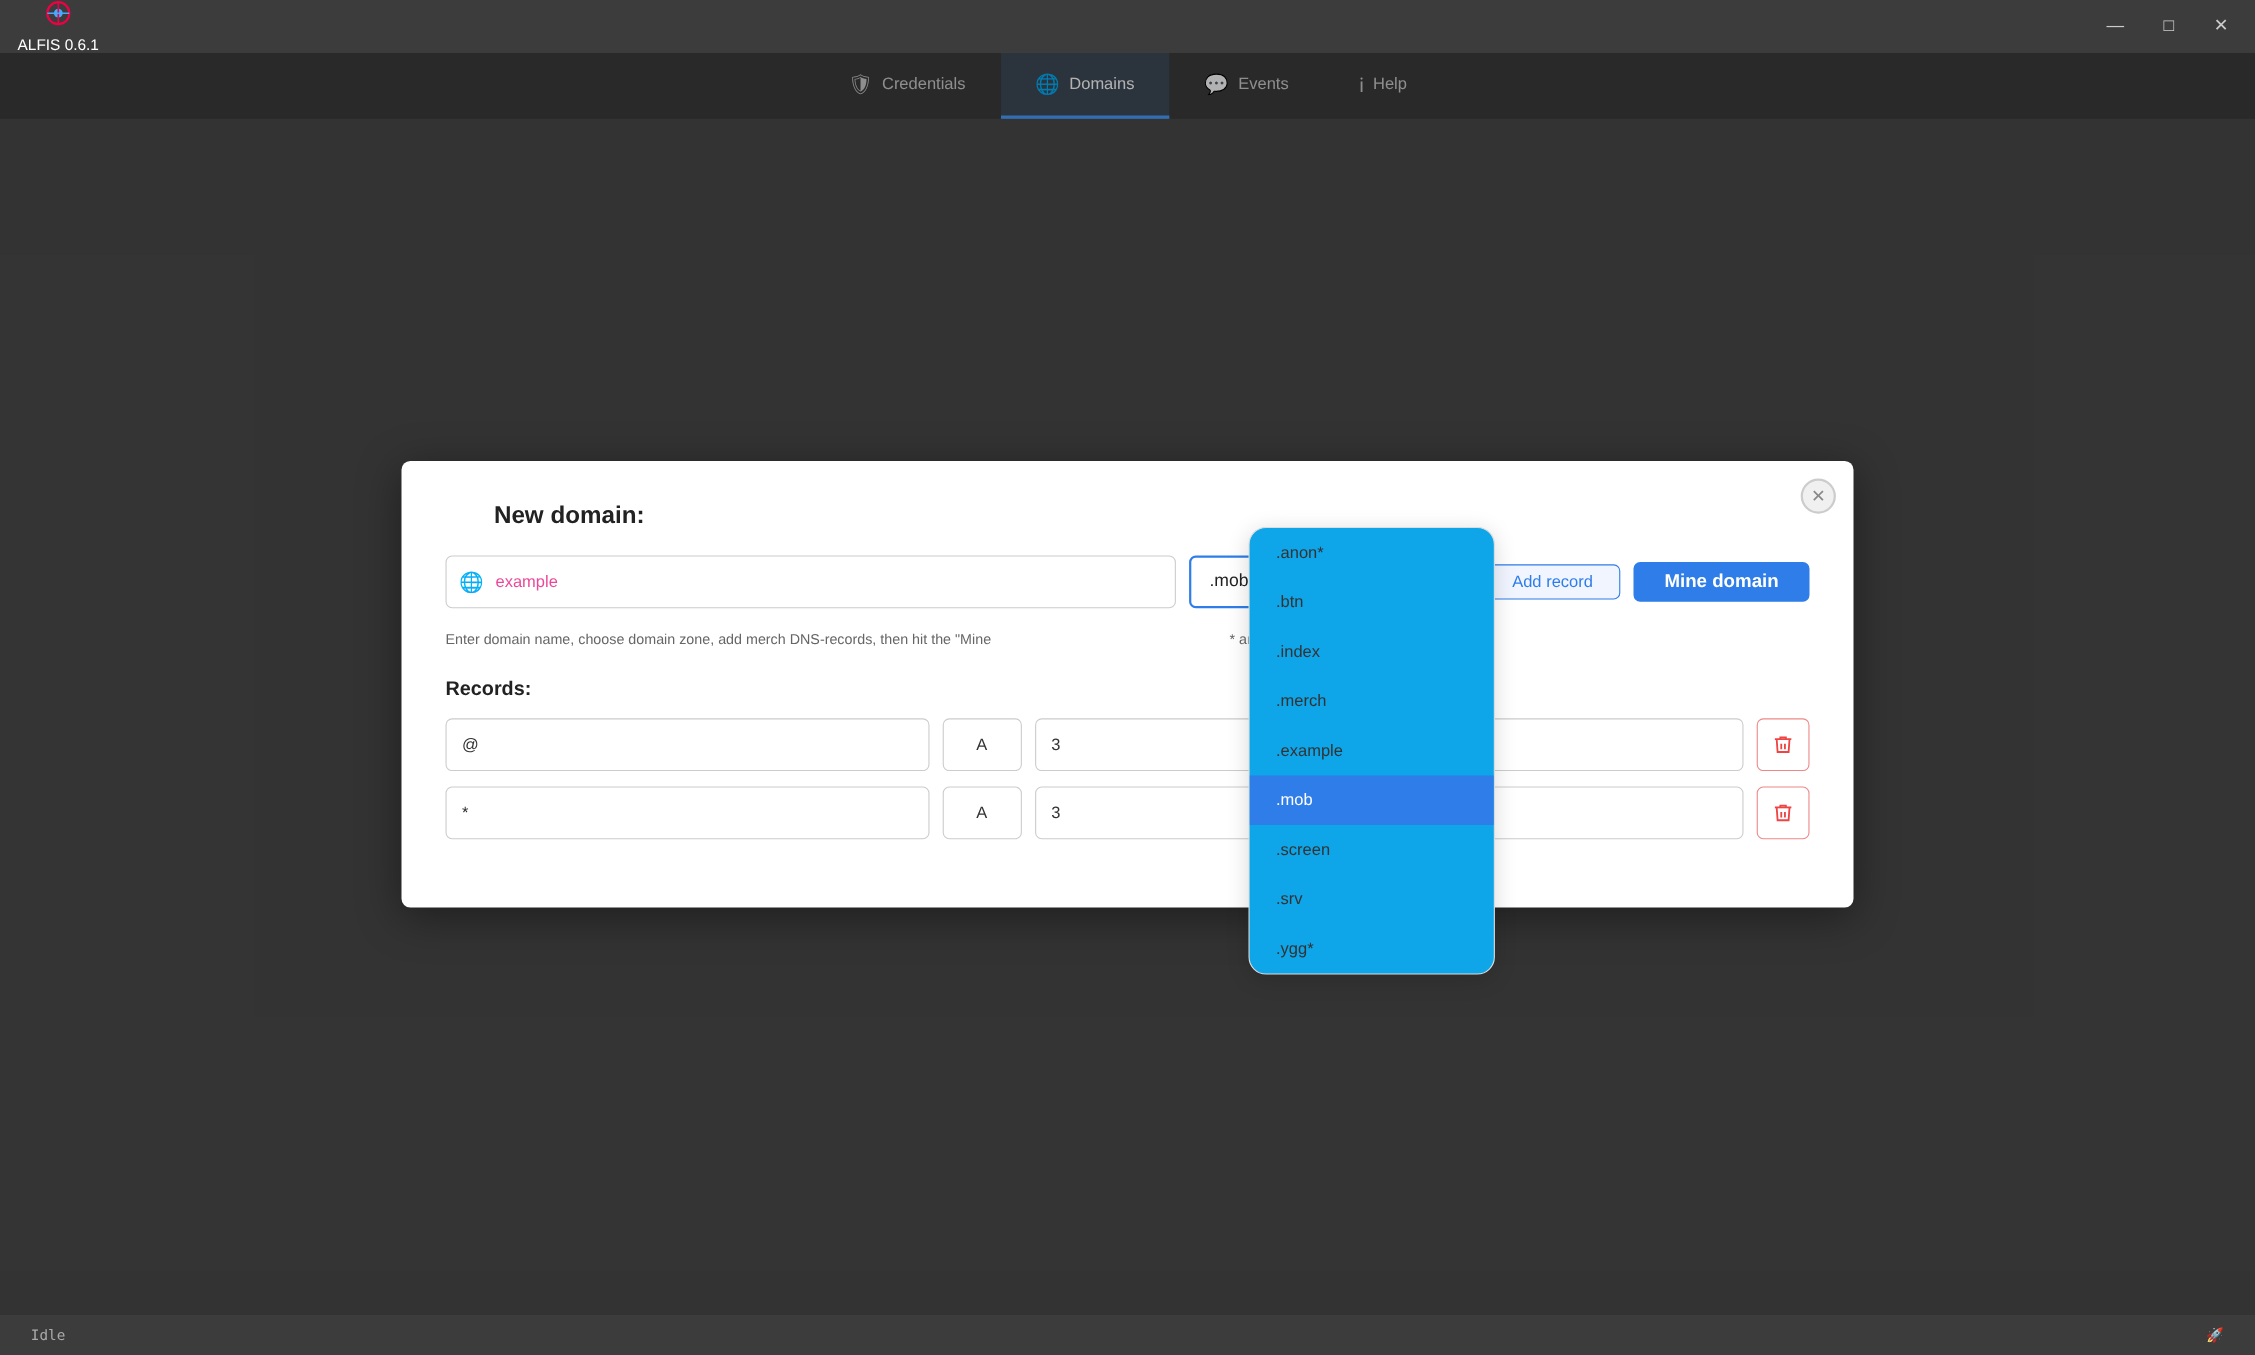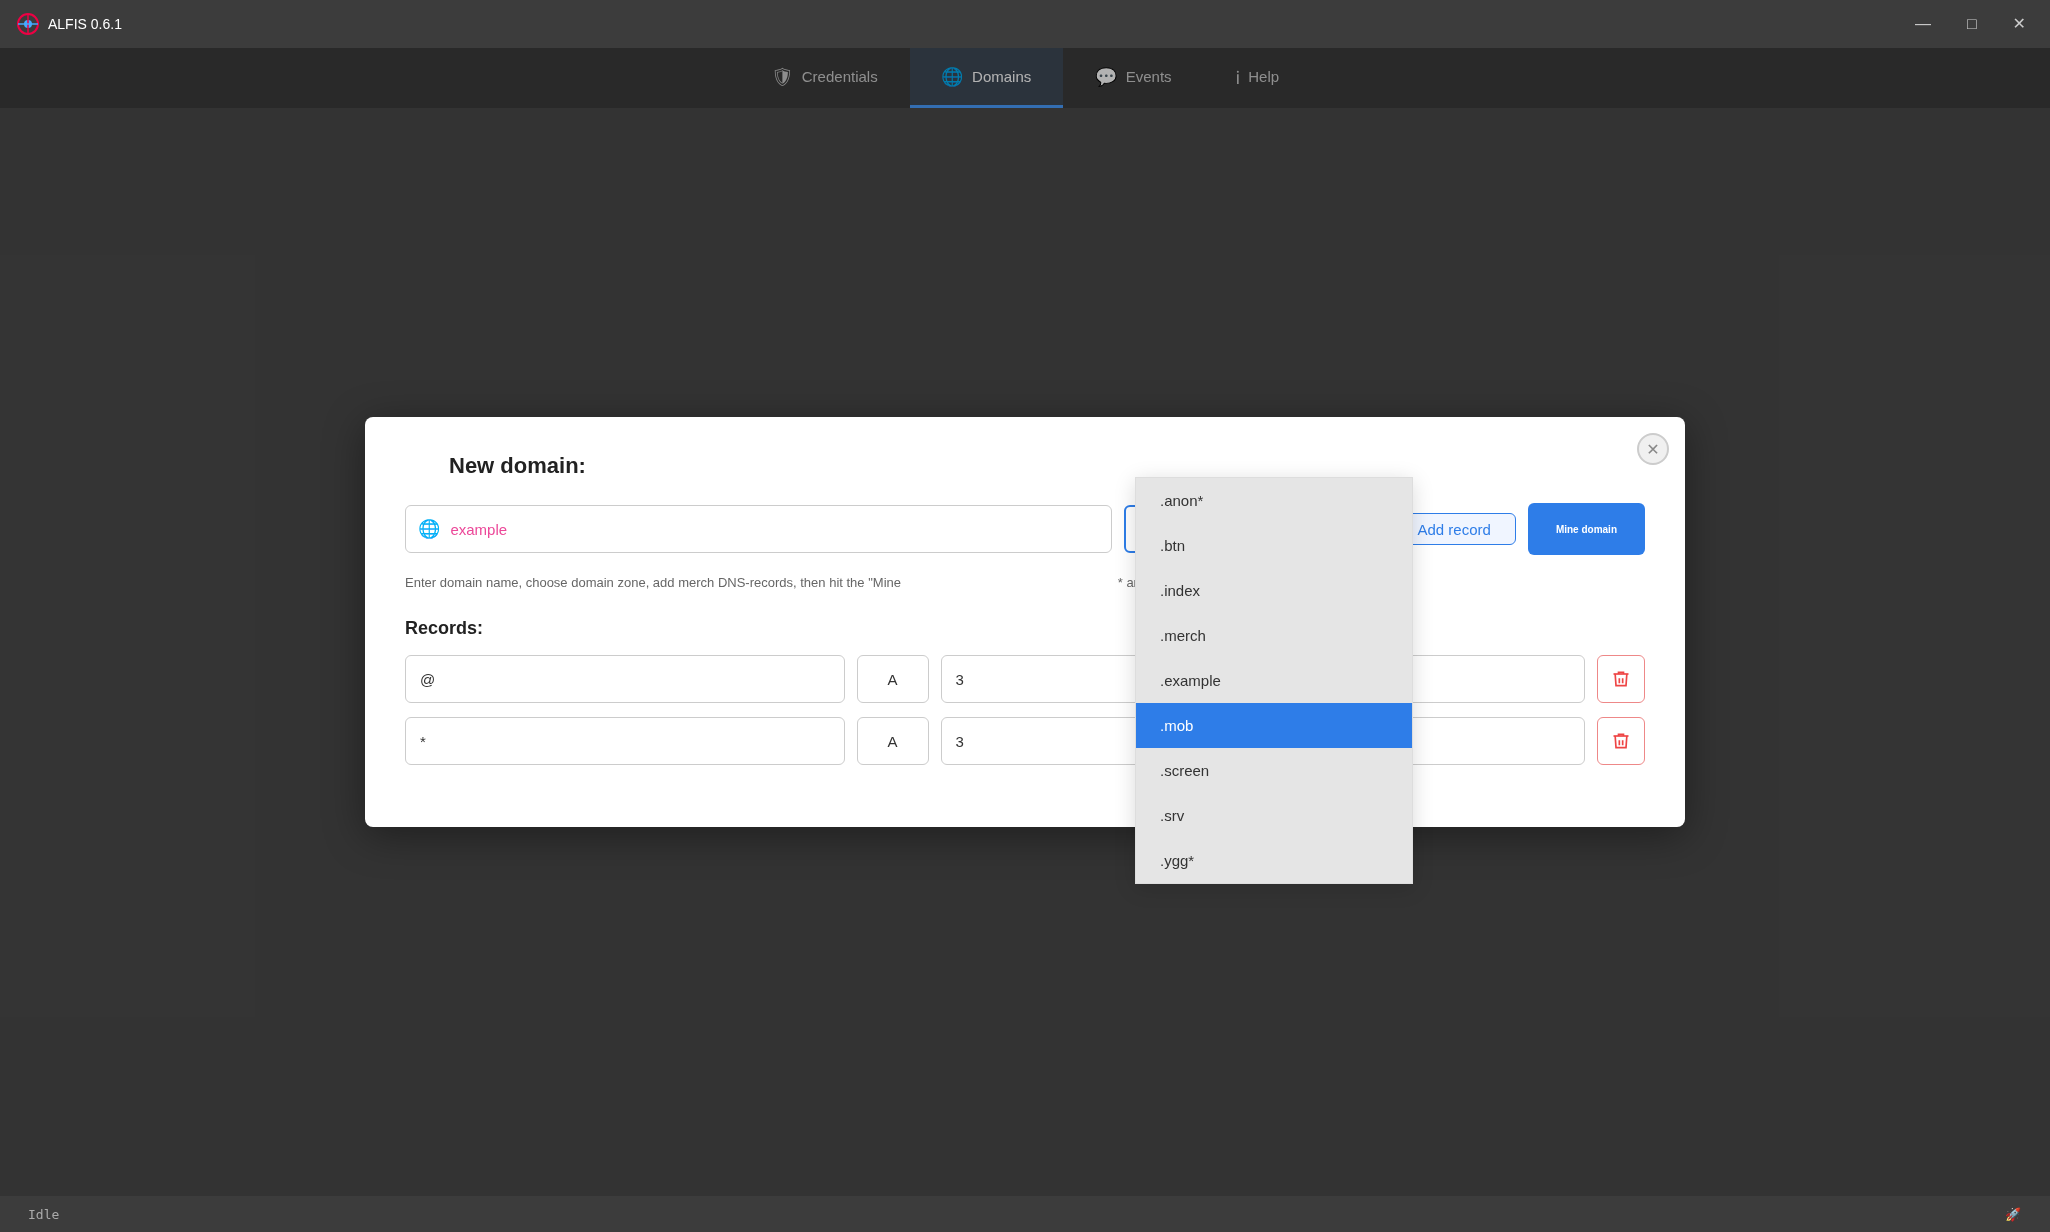--- a/index.html
+++ b/index.html
@@ -20,20 +20,21 @@
       align-items: center;
       justify-content: space-between;
       padding: 0 16px;
       color: #fff;
       font-size: 14px;
     }
     .title-bar-left {
       display: flex;
       align-items: center;
       gap: 8px;
+      flex-direction: column;
     }
     .title-bar-controls {
       display: flex;
       gap: 20px;
       align-items: center;
     }
     .title-bar-btn {
       background: none;
       border: none;
       color: #ccc;
@@ -215,22 +216,22 @@
       color: #2e7de8;
       cursor: pointer;
       font-weight: 500;
     }
 
     .mine-domain-btn {
       border: none;
       border-radius: 6px;
       background: #2e7de8;
       padding: 0 28px;
-      height: 52px;
-      font-size: 10px;
+      height: 36px;
+      font-size: 17px;
       color: #fff;
       cursor: pointer;
       font-weight: 600;
     }
 
     
     .info-text {
       font-size: 13px;
       color: #666;
       margin-bottom: 28px;
@@ -303,24 +304,24 @@
       display: flex;
       align-items: center;
       justify-content: center;
     }
 
     
     .dropdown-menu {
       position: absolute;
       top: 60px;
       left: 770px;
-      width: 278px;
-      background: #e5e5e5;
+      width: 224px;
+      background: #0ea5e9;
       border: 1px solid #ddd;
-      border-radius: 0;
+      border-radius: 16px;
       box-shadow: 0 4px 20px rgba(0,0,0,0.15);
       z-index: 100;
       overflow: hidden;
     }
     .dropdown-item {
       padding: 14px 24px;
       font-size: 15px;
       color: #333;
       cursor: pointer;
       display: block;

